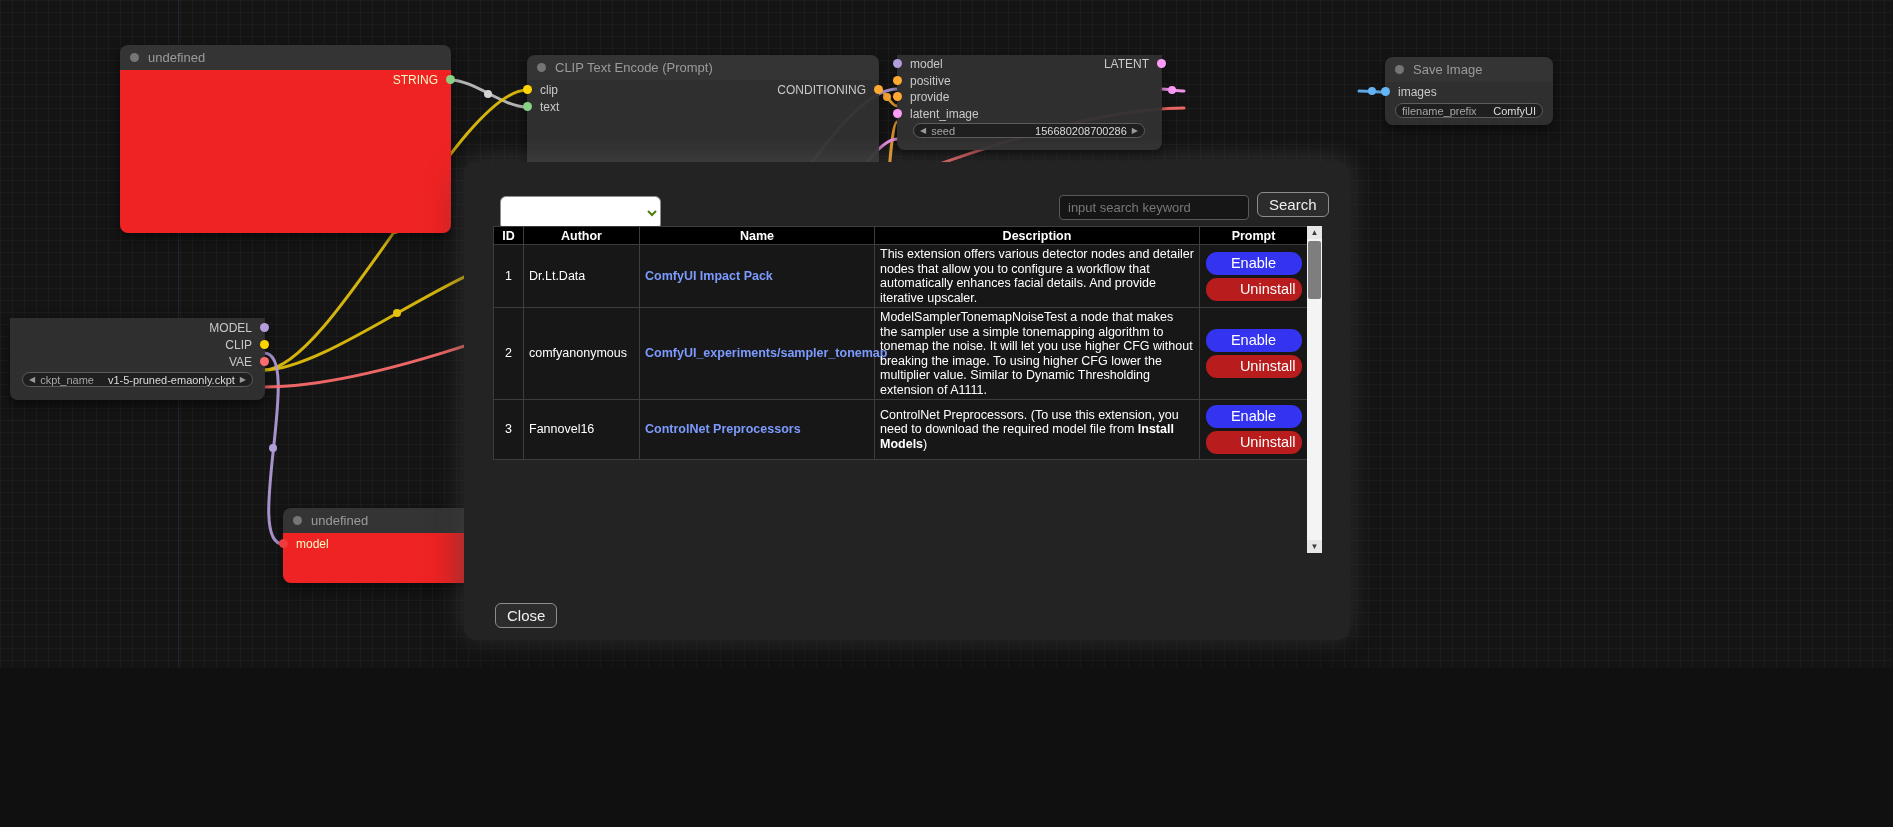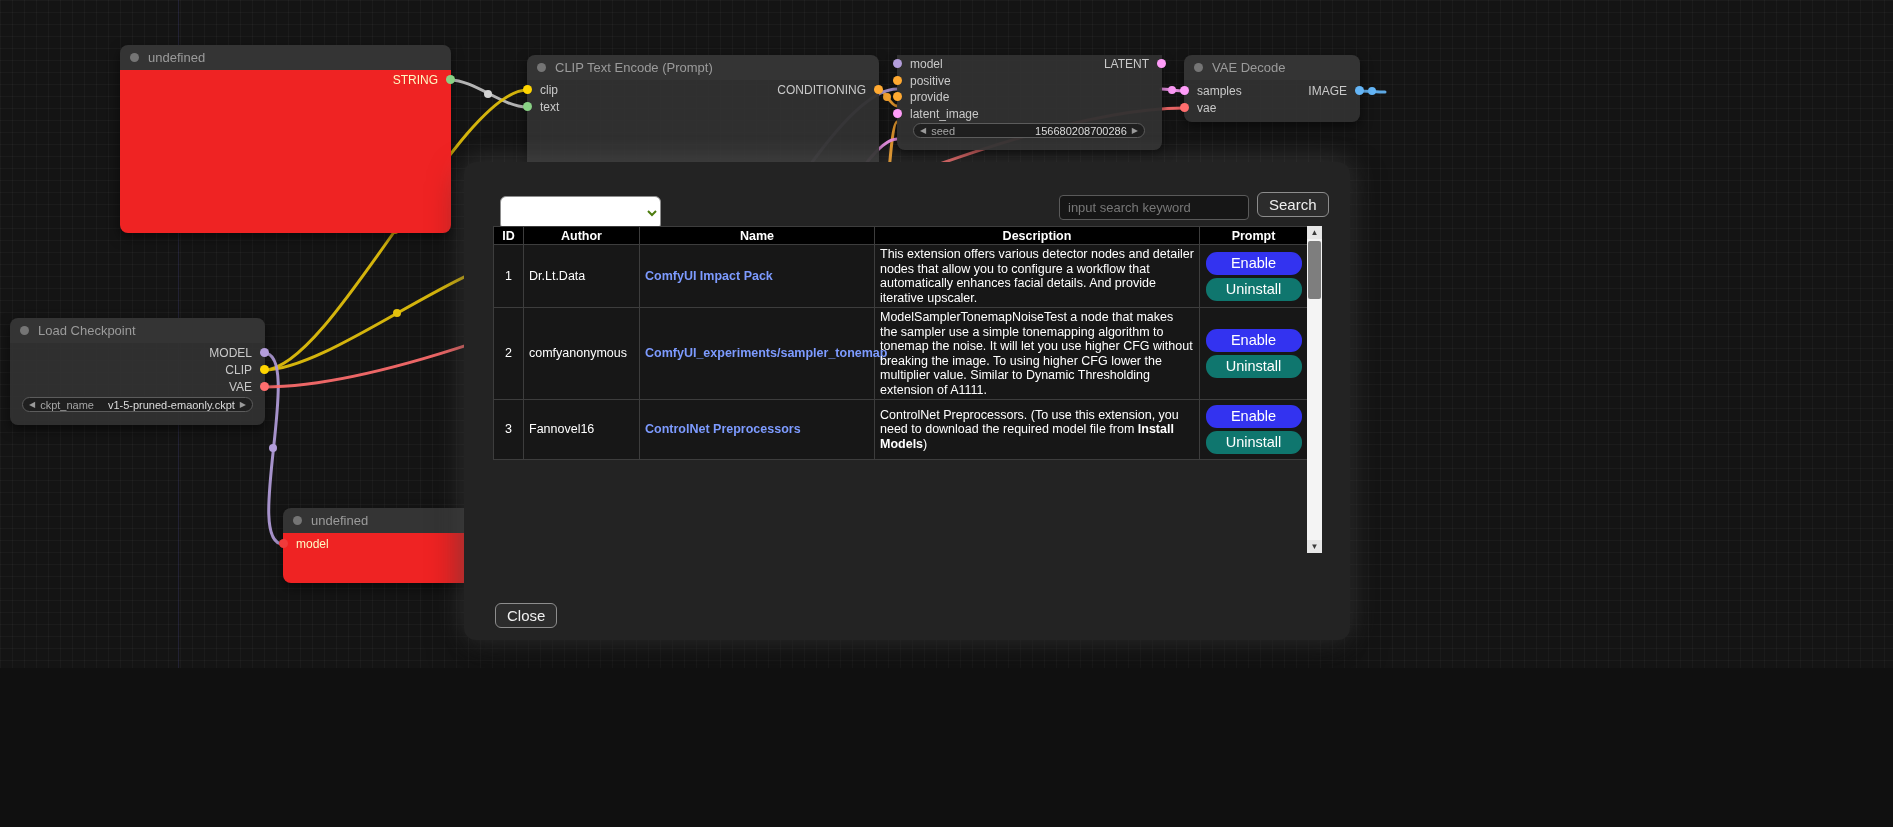--- a/index.html
+++ b/index.html
@@ -52,21 +52,21 @@
   table.ext{border-collapse:collapse;width:814px;table-layout:fixed;background:#171717;color:#fff;}
   table.ext th{background:#000;border:1px solid #3d3d3d;font-size:12.5px;font-weight:700;height:17px;padding:0 2px;}
   table.ext td{border:1px solid #3d3d3d;font-size:12.5px;padding:2px 5px;vertical-align:middle;line-height:14.5px;}
   td.c-id{text-align:center;}
   td.c-desc{padding:1px 4px;}
   td.c-install{text-align:center;padding:2px;}
   a.ext-link{color:#7d9bff;font-weight:700;text-decoration:none;}
   .btn-enable,.btn-uninstall{display:block;width:96px;height:23px;margin:3px auto;border:none;border-radius:11px;
     color:#fff;font-size:14.5px;font-family:"Liberation Sans",sans-serif;cursor:pointer;line-height:1;}
   .btn-enable{background:#3333f0;}
-  .btn-uninstall{background:#0f766e;}
+  .btn-uninstall{background:#b91c1c;text-align:right;}
 
   .sbar{position:absolute;right:0;top:0;width:15px;height:327px;background:#f4f4f4;}
   .sbar .sarrow{position:absolute;left:0;width:15px;height:13px;background:#e7e7e7;color:#3a3a3a;
     font-size:8px;text-align:center;line-height:13px;}
   .sbar .up{top:0;}
   .sbar .down{bottom:0;}
   .sbar .thumb{position:absolute;left:1px;top:15px;width:13px;height:58px;background:#7e7e7e;border-radius:2px;}
 </style>
 </head>
 <body>
@@ -166,47 +166,40 @@
       <div class="widget" style="left:16px;top:68px;width:232px;">
         <span class="arrow">◀</span>
         <span class="wlabel">seed</span>
         <span class="spacer"></span>
         <span class="wvalue">156680208700286</span>
         <span class="arrow">▶</span>
       </div>
     </div>
   </div>
 
-  <div class="node" style="left:1184px;top:55px;width:176px;">
+
+  <div class="node" style="left:1385px;top:57px;width:168px;">
     <div class="node-header">
       <span class="hdot"></span>
-      <span class="ntitle">VAE Decode</span>
-    </div>
-    <div class="node-body" style="height:42px;">
-      <div class="slot" style="top:3px;">
-        <span class="dot in" style="background:#ff9cf9;"></span>
-        <span class="lbl in">samples</span>
-      </div>
-      <div class="slot" style="top:20px;">
-        <span class="dot in" style="background:#ff6e6e;"></span>
-        <span class="lbl in">vae</span>
-      </div>
-      <div class="slot" style="top:3px;">
-        <span class="lbl out">IMAGE</span>
-        <span class="dot out" style="background:#64b5f6;"></span>
-      </div>
-    </div>
-  </div>
-
+      <span class="ntitle">Save Image</span>
+    </div>
+    <div class="node-body" style="height:43px;">
+      <div class="slot" style="top:2px;">
+        <span class="dot in" style="background:#64b5f6;"></span>
+        <span class="lbl in">images</span>
+      </div>
+      <div class="widget" style="left:10px;top:21px;width:148px;">
+        <span class="wlabel">filename_prefix</span>
+        <span class="spacer"></span>
+        <span class="wvalue">ComfyUI</span>
+      </div>
+    </div>
+  </div>
 
   <div class="node" style="left:10px;top:318px;width:255px;">
-    <div class="node-header">
-      <span class="hdot"></span>
-      <span class="ntitle">Load Checkpoint</span>
-    </div>
     <div class="node-body" style="height:82px;">
       <div class="slot" style="top:2px;">
         <span class="lbl out">MODEL</span>
         <span class="dot out" style="background:#b39ddb;"></span>
       </div>
       <div class="slot" style="top:19px;">
         <span class="lbl out">CLIP</span>
         <span class="dot out" style="background:#ffd500;"></span>
       </div>
       <div class="slot" style="top:36px;">

